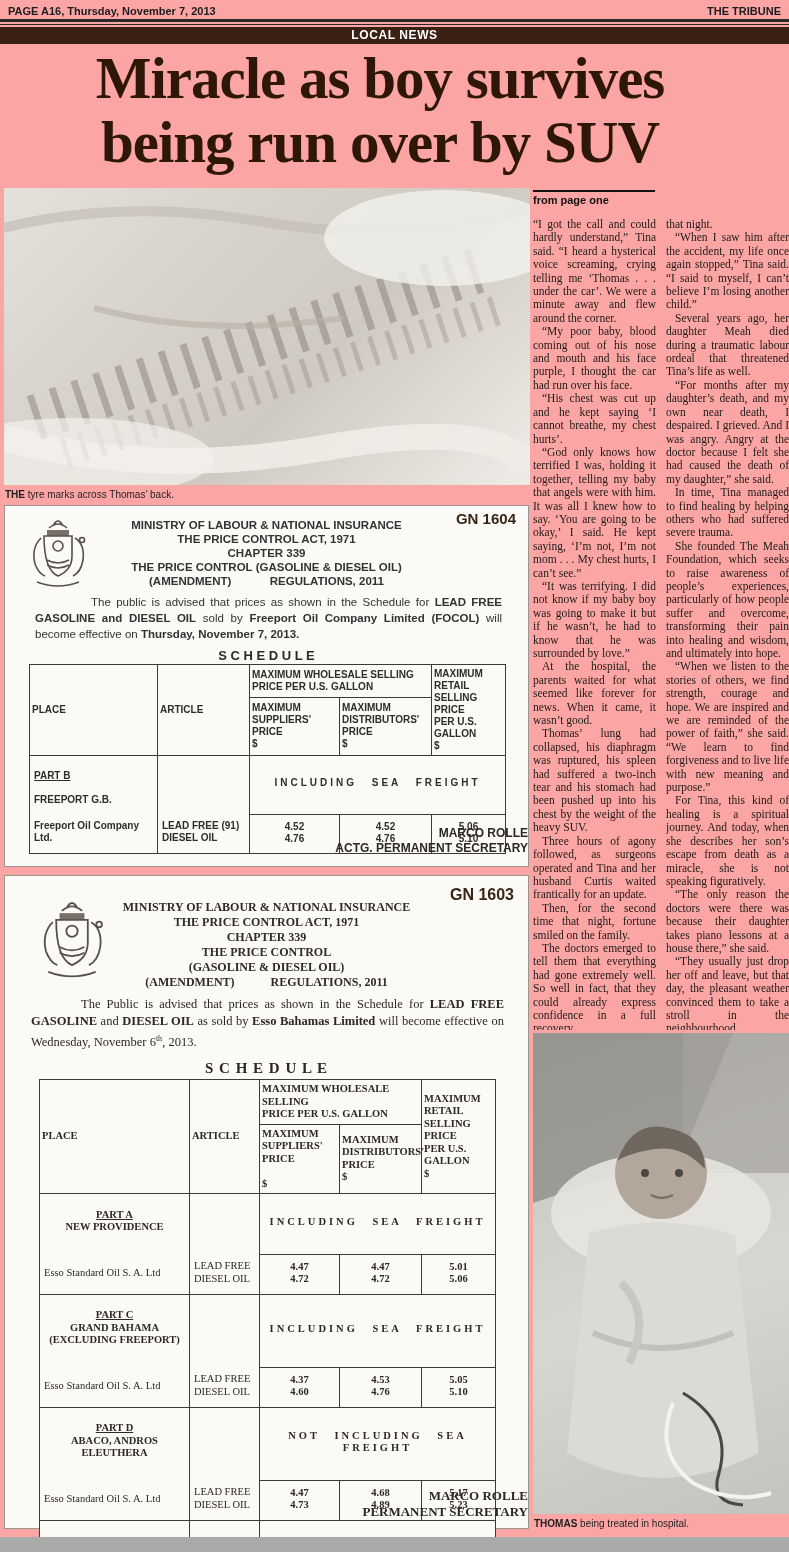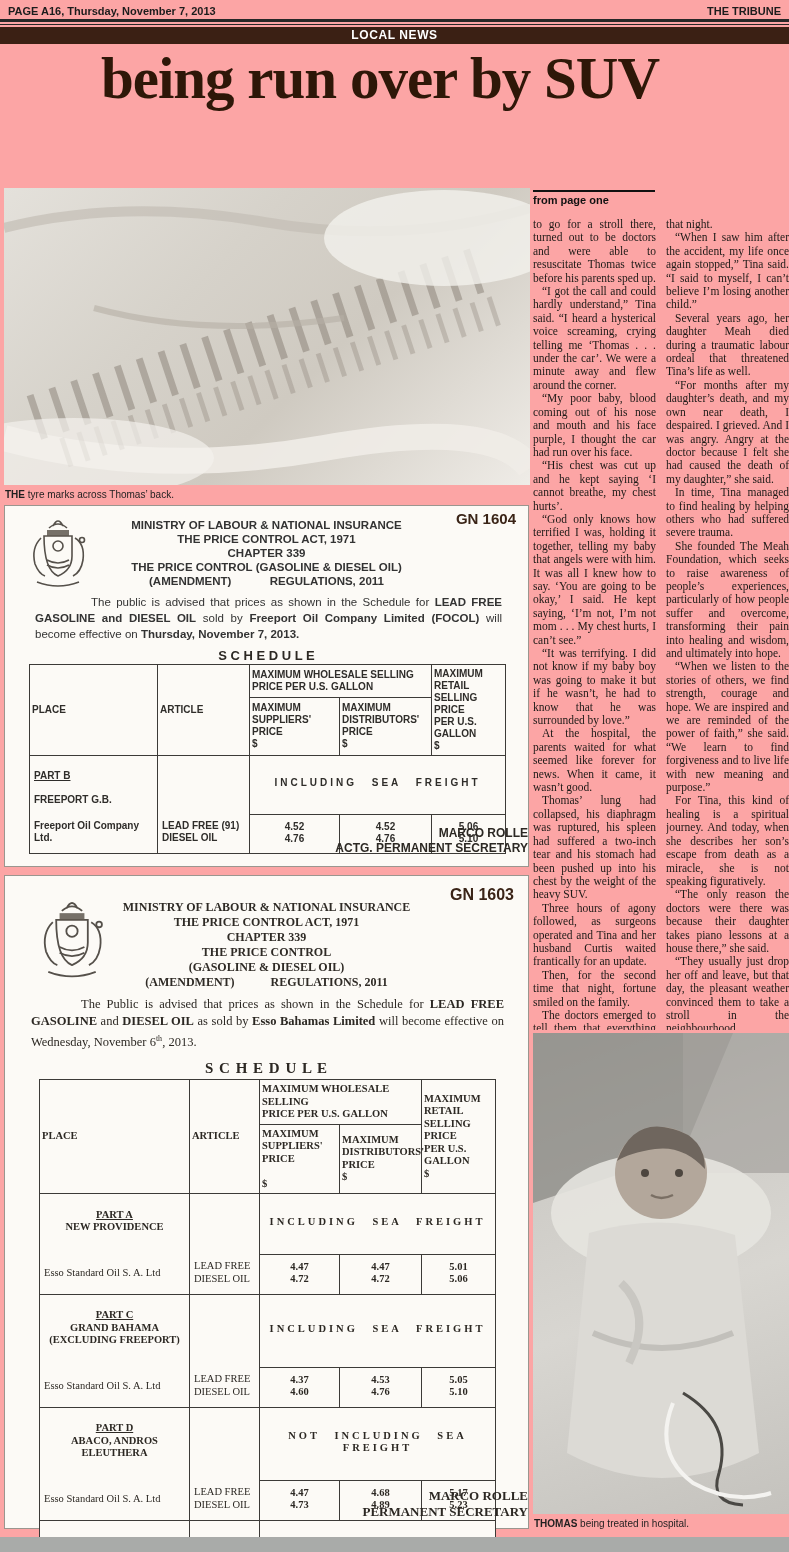--- a/index.html
+++ b/index.html
@@ -100,20 +100,21 @@
 
   <div class="masthead">
     <span>PAGE A16, Thursday, November 7, 2013</span>
     <span>THE TRIBUNE</span>
   </div>
   <div class="rule1"></div>
   <div class="rule2"></div>
   <div class="section-bar">LOCAL NEWS</div>
 
   <div class="headline">
+    <div>Miracle as boy survives</div>
     <div>being run over by SUV</div>
   </div>
 
   <div class="back-photo">
     <svg width="526" height="297" viewBox="0 0 526 297">
       <path d="M0,40 Q120,10 260,34 T526,20" stroke="#c3beb5" stroke-width="10" fill="none" opacity="0.7"></path>
       <path d="M0,250 Q150,290 320,260 T526,280" stroke="#efece7" stroke-width="26" fill="none" opacity="0.9"></path>
       <path d="M30,230 L480,80" stroke="#6e655a" stroke-width="46" stroke-dasharray="7 16" opacity="0.38" fill="none"></path>
       <path d="M60,265 L500,120" stroke="#7a7065" stroke-width="30" stroke-dasharray="5 13" opacity="0.28" fill="none"></path>
       <path d="M90,120 Q200,150 340,130" stroke="#b5afa5" stroke-width="6" fill="none" opacity="0.6"></path>
@@ -344,21 +345,20 @@
       </table>
 
     <div class="sign">
         <p>MARCO ROLLE</p>
         <p>PERMANENT SECRETARY</p>
       </div>
   </section>
 
   <div class="kicker">from page one</div>
   <div class="acol acol1">
-      <p>to go for a stroll there, turned out to be doctors and were able to resuscitate Thomas twice before his parents sped up.</p>
       <p>“I got the call and could hardly understand,” Tina said. “I heard a hysterical voice screaming, crying telling me ‘Thomas . . . under the car’. We were a minute away and flew around the corner.</p>
       <p>“My poor baby, blood coming out of his nose and mouth and his face purple, I thought the car had run over his face.</p>
       <p>“His chest was cut up and he kept saying ‘I cannot breathe, my chest hurts’.</p>
       <p>“God only knows how terrified I was, holding it together, telling my baby that angels were with him. It was all I knew how to say. ‘You are going to be okay,’ I said. He kept saying, ‘I’m not, I’m not mom . . . My chest hurts, I can’t see.”</p>
       <p>“It was terrifying. I did not know if my baby boy was going to make it but if he wasn’t, he had to know that he was surrounded by love.”</p>
       <p>At the hospital, the parents waited for what seemed like forever for news. When it came, it wasn’t good.</p>
       <p>Thomas’ lung had collapsed, his diaphragm was ruptured, his spleen had suffered a two-inch tear and his stomach had been pushed up into his chest by the weight of the heavy SUV.</p>
       <p>Three hours of agony followed, as surgeons operated and Tina and her husband Curtis waited frantically for an update.</p>
       <p>Then, for the second time that night, fortune smiled on the family.</p>
       <p>The doctors emerged to tell them that everything had gone extremely well. So well in fact, that they could already express confidence in a full recovery.</p>

